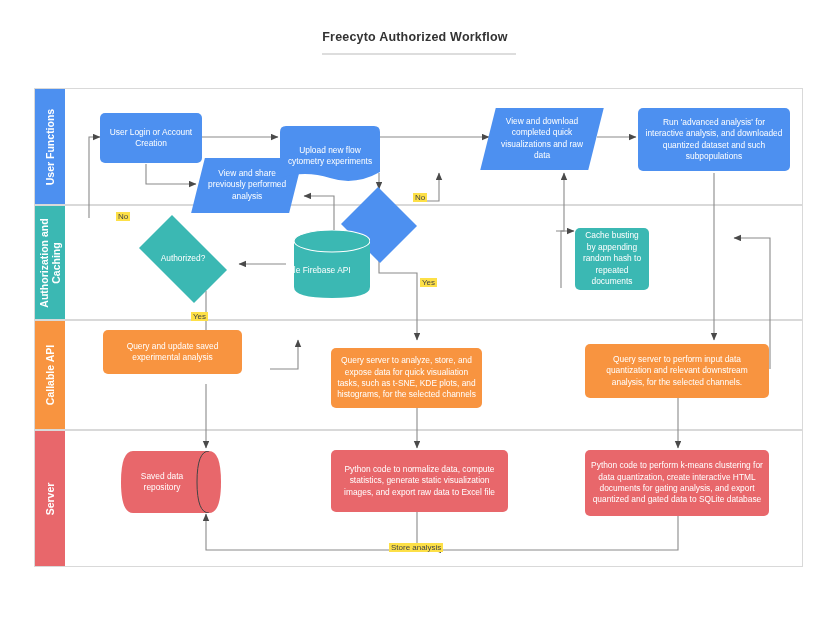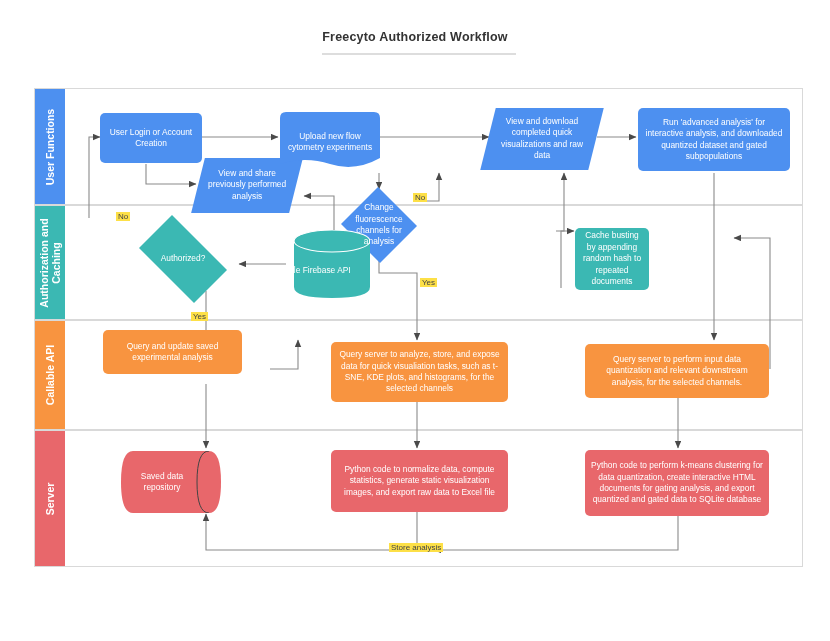--- a/index.html
+++ b/index.html
@@ -42,21 +42,21 @@
   .rrect{border-radius:5px;}
   .para{transform:skewX(-14deg);}
   .para > span{display:block;transform:skewX(14deg);}
 
   .diamond{background:transparent;padding:0;}
   .diamond .dshape{position:absolute;left:0;top:0;width:100%;height:100%;transform:rotate(45deg) scale(.707);}
   .diamond .dtext{position:relative;z-index:2;width:78%;}
   .dshape.blue{background:#4D90F0;}
   .dshape.teal{background:#3BB8B3;}
 
-  .doc{position:absolute;}
+  .doc{position:absolute;margin-top:14px;}
   .doc .dlabel{position:absolute;left:0;top:0;width:100%;height:100%;display:flex;align-items:center;
                 justify-content:center;text-align:center;color:#fff;font-size:8.4px;line-height:11.4px;padding:0 6px;box-sizing:border-box;}
 
   .cyl{position:absolute;}
   .cyl .clabel{position:absolute;left:0;top:0;width:100%;height:100%;display:flex;align-items:center;
                justify-content:center;text-align:center;color:#fff;font-size:8.4px;line-height:11.4px;padding:0 8px;box-sizing:border-box;}
 
   .edgelabel{position:absolute;font-size:8px;color:#444444;background:#fde047;padding:0 2px;white-space:nowrap;}
 </style>
 </head>
@@ -150,29 +150,28 @@
 
   <div class="doc" style="left:246px;top:24px;width:100px;height:60px;">
     <svg width="100" height="60" viewBox="0 0 100 60">
       <path d="M0,6 Q0,0 6,0 L94,0 Q100,0 100,6 L100,46 Q75,60 50,52 Q25,44 0,52 Z" fill="#4D90F0"></path>
     </svg>
     <div class="dlabel">Upload new flow cytometry experiments</div>
   </div>
 
   <div class="node diamond" style="left:306px;top:100px;width:78px;height:74px;">
     <div class="dshape blue"></div>
-    <div class="dtext">Change fluorescence channels for analysis</div>
   </div>
 
   <div class="node blue para" style="left:454px;top:20px;width:108px;height:62px;">
     <span>View and download completed quick visualizations and raw data</span>
   </div>
 
   <div class="node blue rrect" style="left:604px;top:20px;width:152px;height:63px;">
-    <span>Run 'advanced analysis' for interactive analysis, and downloaded quantized dataset and gated subpopulations</span>
+    <span>Run 'advanced analysis' for interactive analysis, and downloaded quantized dataset and such subpopulations</span>
   </div>
 
   <div class="node diamond" style="left:94px;top:138px;width:110px;height:66px;">
     <div class="dshape teal"></div>
     <div class="dtext">Authorized?</div>
   </div>
 
   <div class="cyl" style="left:220px;top:142px;width:76px;height:68px;padding-left:40px;">
     <svg width="76" height="68" viewBox="0 0 76 68">
       <path d="M0,11 L0,57 Q0,68 38,68 Q76,68 76,57 L76,11 Z" fill="#3BB8B3"></path>
@@ -182,21 +181,21 @@
   </div>
 
   <div class="node teal rrect" style="left:541px;top:140px;width:74px;height:62px;">
     <span>Cache busting by appending random hash to repeated documents</span>
   </div>
 
   <div class="node orange rrect" style="left:69px;top:242px;width:139px;height:44px;">
     <span>Query and update saved experimental analysis</span>
   </div>
 
-  <div class="node orange rrect" style="left:297px;top:254px;width:177px;height:60px;">
+  <div class="node orange rrect" style="left:297px;top:260px;width:151px;height:60px;">
     <span>Query server to analyze, store, and expose data for quick visualiation tasks, such as t-SNE, KDE plots, and histograms, for the selected channels</span>
   </div>
 
   <div class="node orange rrect" style="left:551px;top:256px;width:184px;height:54px;">
     <span>Query server to perform input data quantization and relevant downstream analysis, for the selected channels.</span>
   </div>
 
   <div class="cyl" style="left:87px;top:363px;width:100px;height:62px;">
     <svg width="100" height="62" viewBox="0 0 100 62">
       <path d="M12,0 L88,0 Q100,0 100,31 Q100,62 88,62 L12,62 Q0,62 0,31 Q0,0 12,0 Z" fill="#E8676B"></path>

